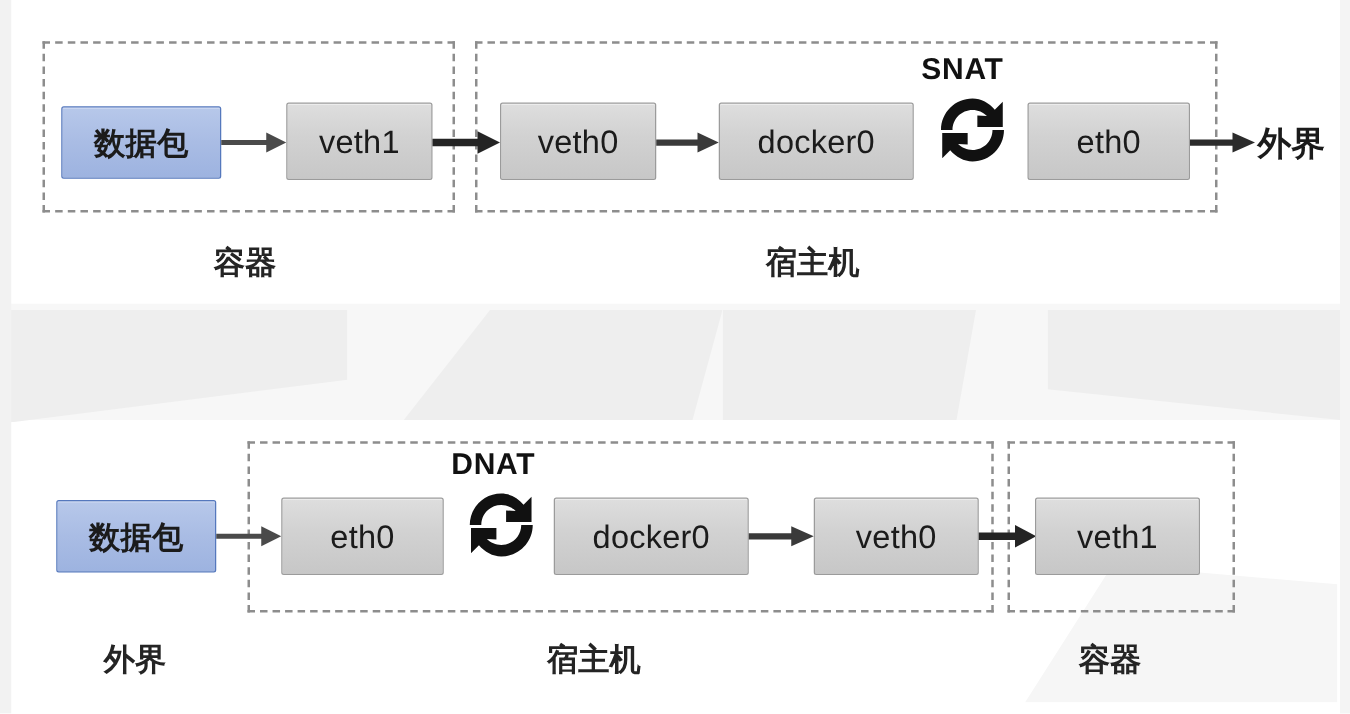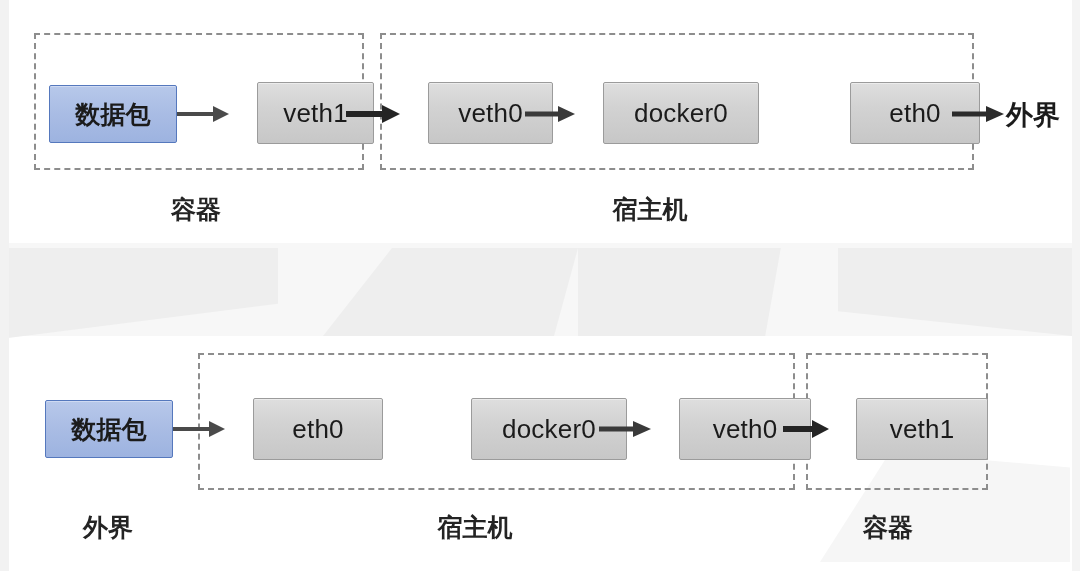--- a/index.html
+++ b/index.html
@@ -84,21 +84,20 @@
     border-radius: 2px;
     font-size: 26px;
     letter-spacing: 0.2px;
     color: #1b1b1b;
     white-space: nowrap;
   }
   .node.gray {
     background: linear-gradient(180deg, #dedede 0%, #d2d2d2 42%, #c7c7c7 100%);
     border: 1px solid #9b9b9b;
     box-shadow: inset 0 1px 0 #ececec;
-    margin-left: 28px;
   }
   .node.blue {
     background: linear-gradient(180deg, #b7c8ea 0%, #a9bce4 50%, #9db3e0 100%);
     border: 1px solid #5578bd;
     box-shadow: inset 0 1px 0 #cfdaf2;
     font-size: 25px;
     font-family: "DejaVu Sans", "Liberation Sans", sans-serif;
     font-weight: 700;
   }
   .node.cjk {
@@ -191,20 +190,29 @@
 
   <div class="arrow" style="left:525px; top:102px; width:50px;">
     <svg width="50" height="24" viewBox="0 0 50 24">
       <line x1="0" y1="12" x2="36" y2="12" stroke="#3a3a3a" stroke-width="5"></line>
       <polygon points="33,4 50,12 33,20" fill="#3a3a3a"></polygon>
     </svg>
   </div>
 
   <div class="node gray" style="left:575px; top:82px; width:156px; height:62px;">docker0</div>
 
+  <div class="nat-group" style="left:731px; top:42px; width:90px; height:104px;">
+    <div class="nat-label" style="left:6px; top:0px;">SNAT</div>
+    <div class="nat-icon" style="left:16px; top:30px;">
+      <svg width="62" height="64" viewBox="0 0 64 64">
+        <path d="M32 6 C17.6 6 6 17.6 6 32 l9.5 0 C15.5 22.8 22.8 15.5 32 15.5 c4.6 0 8.8 1.9 11.9 4.9 L36 20 l0 9.6 l21 0 L57 8.6 l-6.6 6.6 C45.6 9.6 39.2 6 32 6 Z" fill="#111111"></path>
+        <path d="M32 58 C46.4 58 58 46.4 58 32 l-9.5 0 C48.5 41.2 41.2 48.5 32 48.5 c-4.6 0-8.8-1.9-11.9-4.9 L28 44 l0-9.6 l-21 0 L7 55.4 l6.6-6.6 C18.4 54.4 24.8 58 32 58 Z" fill="#111111"></path>
+      </svg>
+    </div>
+  </div>
 
   <div class="node gray" style="left:822px; top:82px; width:130px; height:62px;">eth0</div>
 
   <div class="arrow" style="left:952px; top:102px; width:52px;">
     <svg width="52" height="24" viewBox="0 0 52 24">
       <line x1="0" y1="12" x2="38" y2="12" stroke="#2b2b2b" stroke-width="5"></line>
       <polygon points="34,4 52,12 34,20" fill="#2b2b2b"></polygon>
     </svg>
   </div>
 
@@ -222,20 +230,29 @@
 
   <div class="arrow" style="left:173px; top:417px; width:52px;">
     <svg width="52" height="24" viewBox="0 0 52 24">
       <line x1="0" y1="12" x2="38" y2="12" stroke="#4a4a4a" stroke-width="4"></line>
       <polygon points="36,4 52,12 36,20" fill="#4a4a4a"></polygon>
     </svg>
   </div>
 
   <div class="node gray" style="left:225px; top:398px; width:130px; height:62px;">eth0</div>
 
+  <div class="nat-group" style="left:355px; top:358px; width:92px; height:104px;">
+    <div class="nat-label" style="left:6px; top:0px;">DNAT</div>
+    <div class="nat-icon" style="left:15px; top:30px;">
+      <svg width="62" height="64" viewBox="0 0 64 64">
+        <path d="M32 6 C17.6 6 6 17.6 6 32 l9.5 0 C15.5 22.8 22.8 15.5 32 15.5 c4.6 0 8.8 1.9 11.9 4.9 L36 20 l0 9.6 l21 0 L57 8.6 l-6.6 6.6 C45.6 9.6 39.2 6 32 6 Z" fill="#111111"></path>
+        <path d="M32 58 C46.4 58 58 46.4 58 32 l-9.5 0 C48.5 41.2 41.2 48.5 32 48.5 c-4.6 0-8.8-1.9-11.9-4.9 L28 44 l0-9.6 l-21 0 L7 55.4 l6.6-6.6 C18.4 54.4 24.8 58 32 58 Z" fill="#111111"></path>
+      </svg>
+    </div>
+  </div>
 
   <div class="node gray" style="left:443px; top:398px; width:156px; height:62px;">docker0</div>
 
   <div class="arrow" style="left:599px; top:417px; width:52px;">
     <svg width="52" height="24" viewBox="0 0 52 24">
       <line x1="0" y1="12" x2="38" y2="12" stroke="#3a3a3a" stroke-width="5"></line>
       <polygon points="34,4 52,12 34,20" fill="#3a3a3a"></polygon>
     </svg>
   </div>
 

